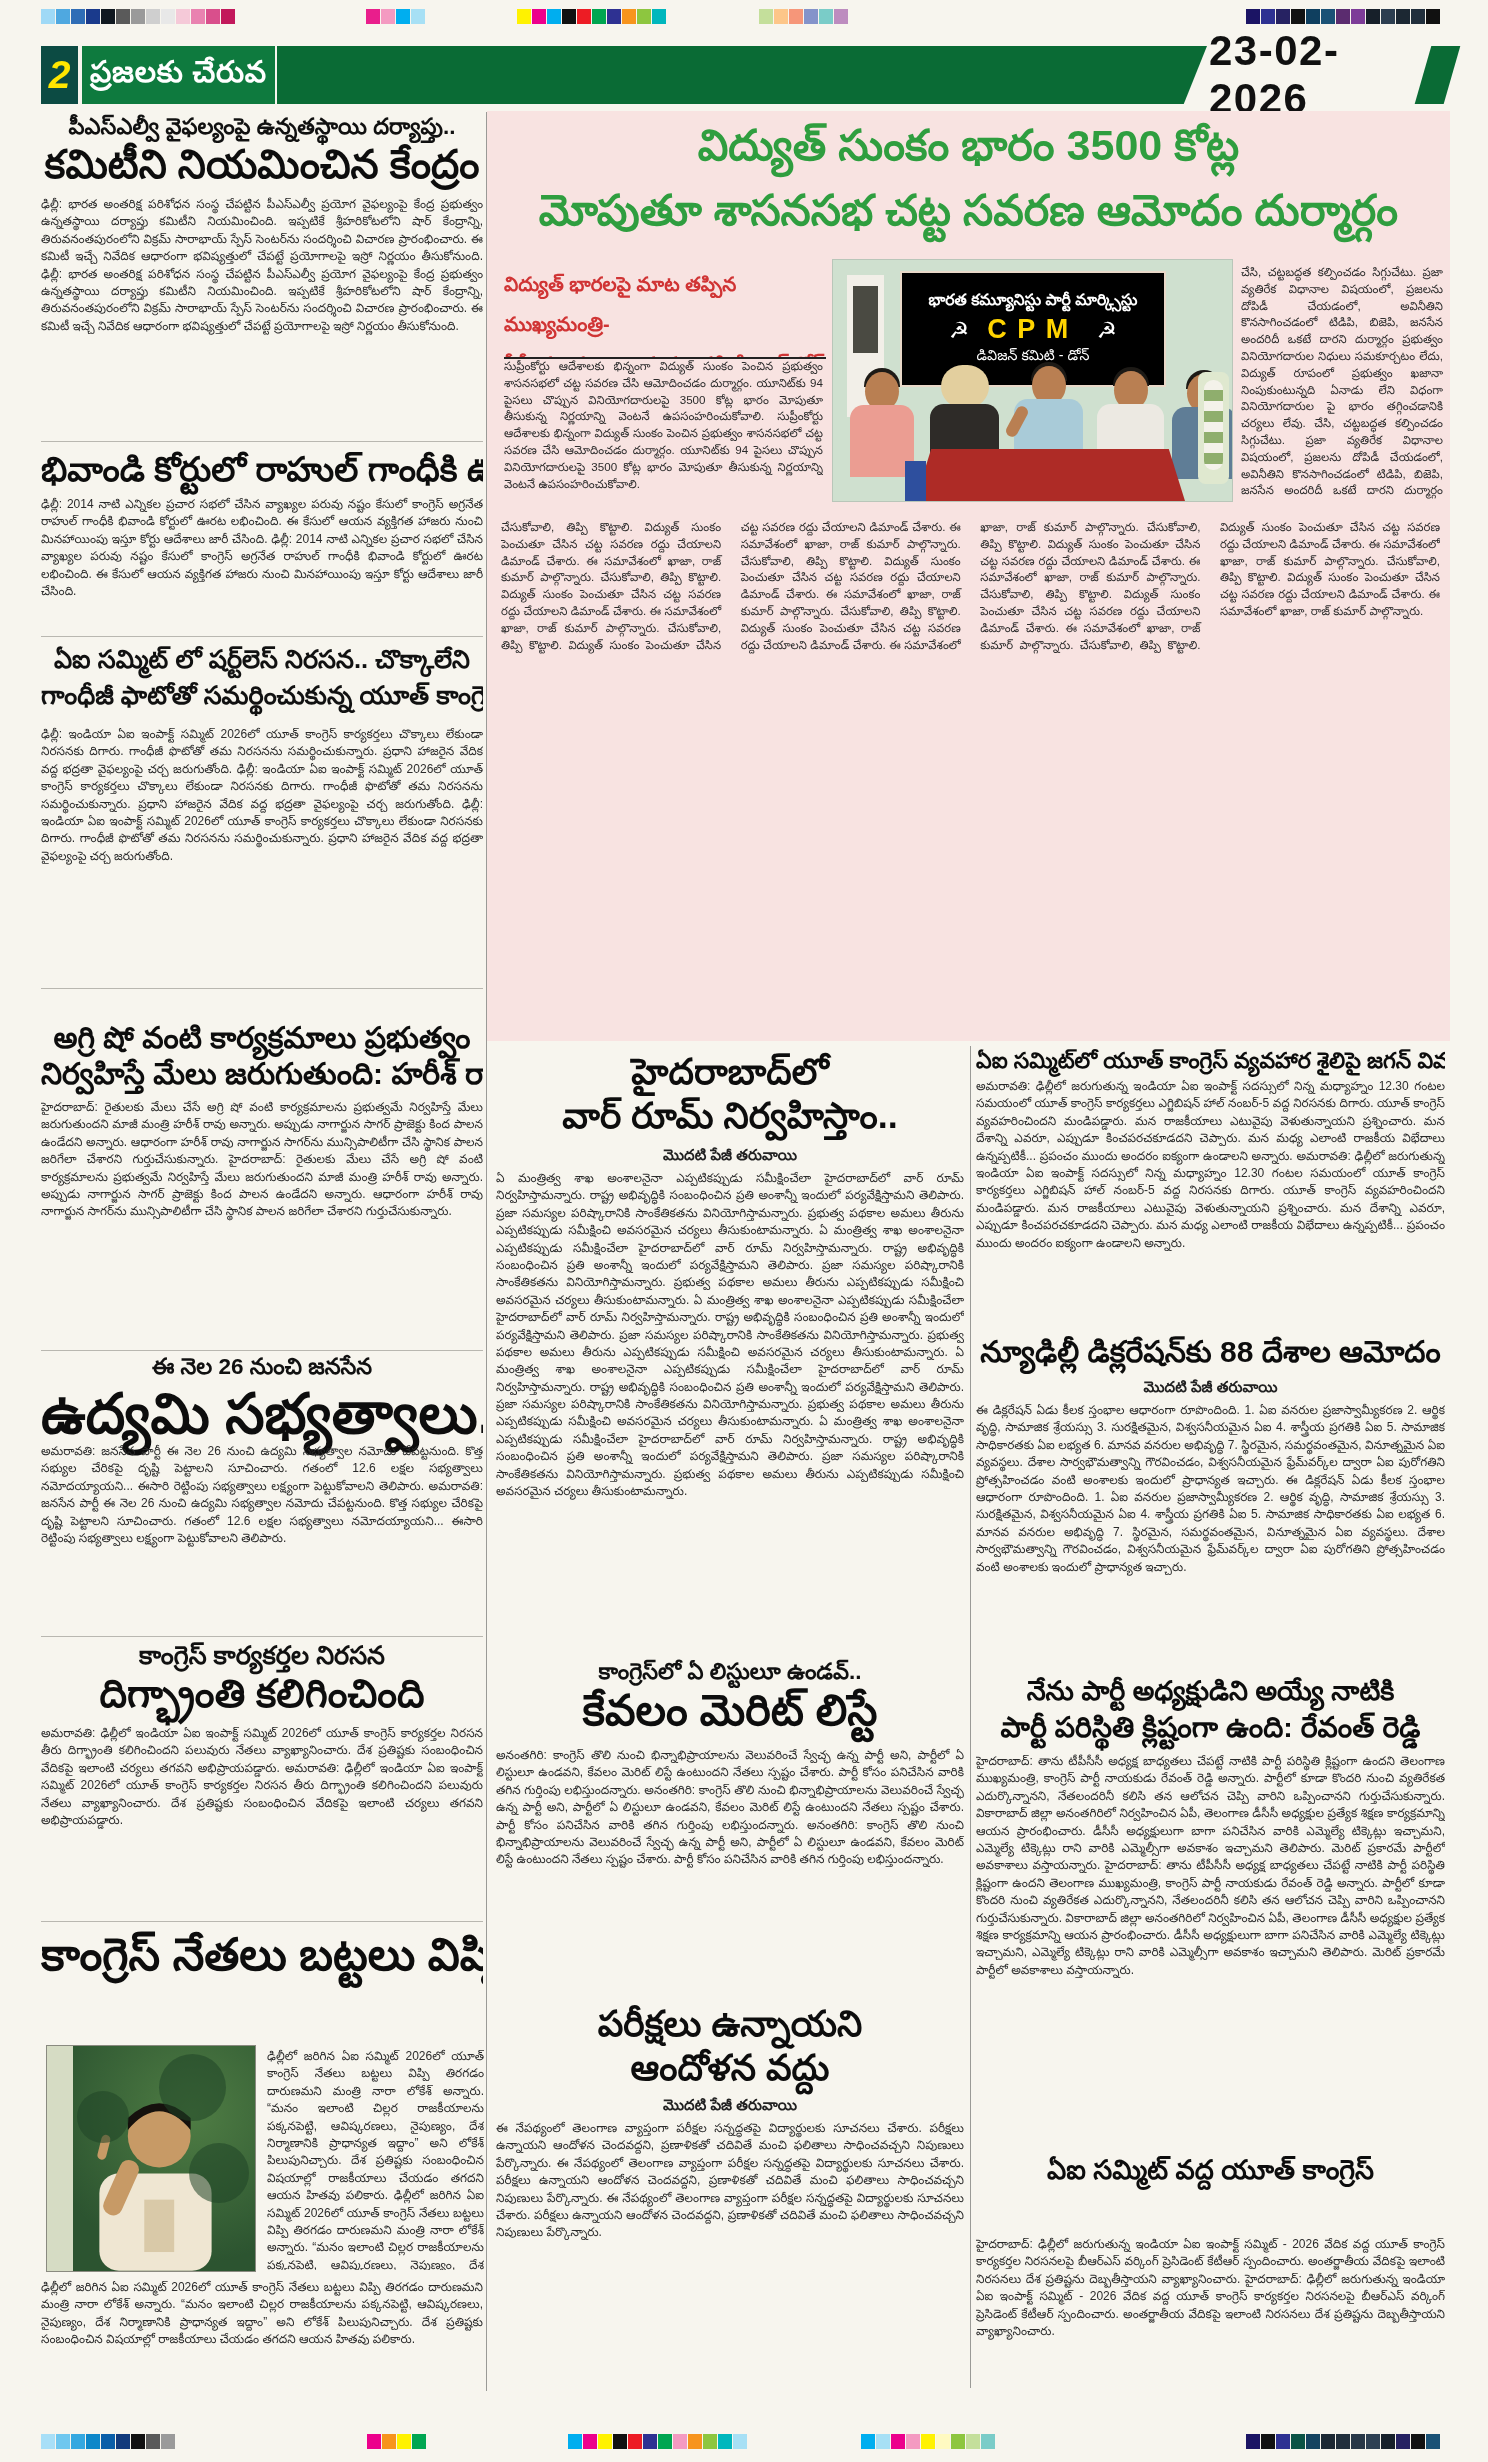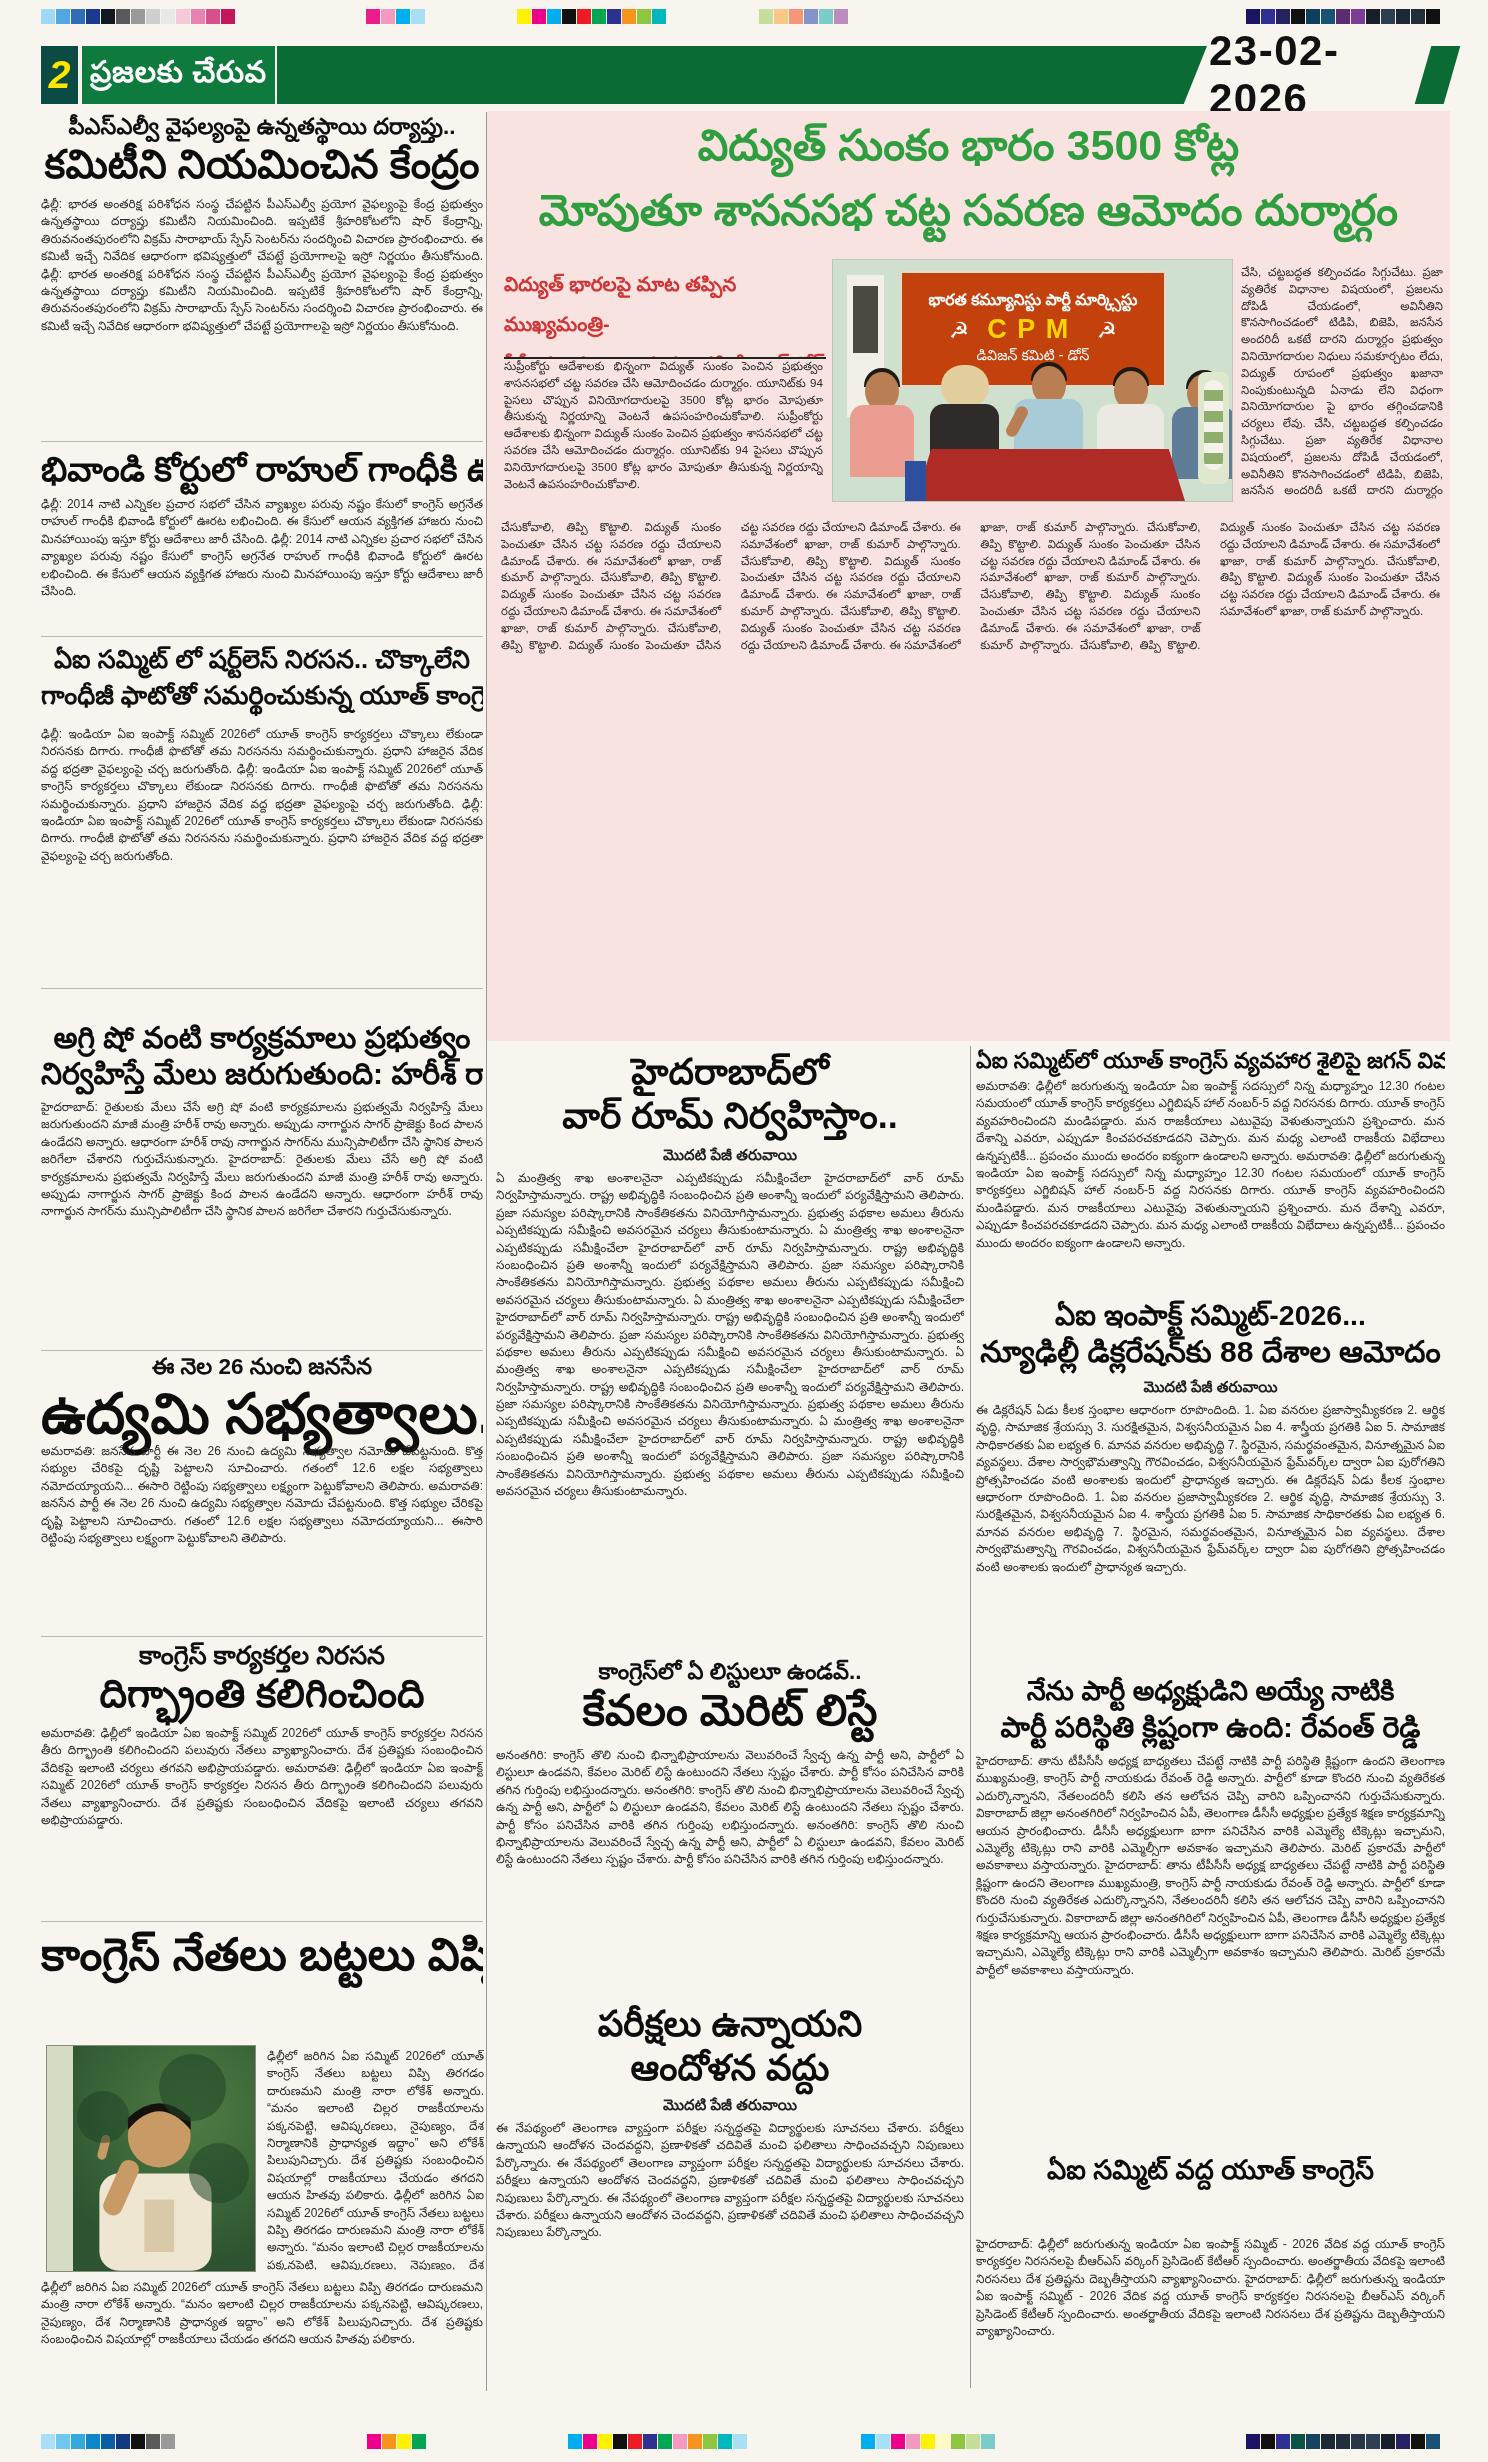--- a/index.html
+++ b/index.html
@@ -21,21 +21,21 @@
   .subhead-red{font-weight:bold;color:#d03434;font-size:20px;line-height:2.0;overflow:hidden;}
   .continued{font-weight:bold;color:#222;text-align:center;font-size:15px;overflow:hidden;}
   .body-text{text-align:justify;color:#2b2b2b;overflow:hidden;line-height:1.45;}
   .vline{background:#9a9a96;width:0.7px;}
   .hline{background:#b9b7b0;height:0.7px;}
   .pinkblock{background:#f8e3e1;}
   
   .photo1{background:#cfe0cf;overflow:hidden;border:0.7px solid #b9c6b9;}
   .p1-poster{position:absolute;left:13.5px;top:15px;width:37px;height:142px;background:#f2efe8;}
   .p1-poster-in{position:absolute;left:19.5px;top:25.5px;width:25.5px;height:67px;background:#4a4a42;}
-  .banner{position:absolute;background:#c2410c;border:2.2px solid #e9d9c9;color:#fff;text-align:center;
+  .banner{position:absolute;background:#000000;border:2.2px solid #e9d9c9;color:#fff;text-align:center;
           display:flex;flex-direction:column;justify-content:center;gap:1.5px;overflow:hidden;}
   .banner-l1{font-size:15.7px;font-weight:bold;overflow:hidden;white-space:nowrap;}
   .banner-l2{font-size:27px;font-weight:bold;color:#ffd400;letter-spacing:10.5px;overflow:hidden;white-space:nowrap;}
   .banner-l2 .hs{color:#fff;font-size:22.5px;letter-spacing:0;}
   .banner-l3{font-size:14.2px;overflow:hidden;white-space:nowrap;}
   .person{position:absolute;}
   .p-head{position:absolute;left:50%;transform:translateX(-50%);top:0;width:34px;height:39px;border-radius:50%;background:#b97f52;}
   .p-hair{position:absolute;left:50%;transform:translateX(-50%);top:-4.5px;width:36px;height:19.5px;border-radius:18px 18px 0 0;background:#1d1a16;}
   .p-torso{position:absolute;left:0;top:33px;width:100%;height:72px;border-radius:13.5px 13.5px 0 0;}
   .tablecloth{position:absolute;background:#ae2b26;clip-path:polygon(6% 0,94% 0,100% 100%,0 100%);}
@@ -240,21 +240,20 @@
   <div class="body-text abs" style="left:496px;top:1747px;width:468px;height:240px;font-size:12px">అనంతగిరి: కాంగ్రెస్ తొలి నుంచి భిన్నాభిప్రాయాలను వెలువరించే స్వేచ్ఛ ఉన్న పార్టీ అని, పార్టీలో ఏ లిస్టులూ ఉండవని, కేవలం మెరిట్ లిస్టే ఉంటుందని నేతలు స్పష్టం చేశారు. పార్టీ కోసం పనిచేసిన వారికి తగిన గుర్తింపు లభిస్తుందన్నారు. అనంతగిరి: కాంగ్రెస్ తొలి నుంచి భిన్నాభిప్రాయాలను వెలువరించే స్వేచ్ఛ ఉన్న పార్టీ అని, పార్టీలో ఏ లిస్టులూ ఉండవని, కేవలం మెరిట్ లిస్టే ఉంటుందని నేతలు స్పష్టం చేశారు. పార్టీ కోసం పనిచేసిన వారికి తగిన గుర్తింపు లభిస్తుందన్నారు. అనంతగిరి: కాంగ్రెస్ తొలి నుంచి భిన్నాభిప్రాయాలను వెలువరించే స్వేచ్ఛ ఉన్న పార్టీ అని, పార్టీలో ఏ లిస్టులూ ఉండవని, కేవలం మెరిట్ లిస్టే ఉంటుందని నేతలు స్పష్టం చేశారు. పార్టీ కోసం పనిచేసిన వారికి తగిన గుర్తింపు లభిస్తుందన్నారు.</div>
 
   <div class="headline abs" style="left:496px;top:2003px;width:468px;font-size:36px">పరీక్షలు ఉన్నాయని</div>
   <div class="headline abs" style="left:496px;top:2047px;width:468px;font-size:36px">ఆందోళన వద్దు</div>
   <div class="continued abs" style="left:496px;top:2096px;width:468px">మొదటి పేజీ తరువాయి</div>
   <div class="body-text abs" style="left:496px;top:2120px;width:468px;height:262px;font-size:12px">ఈ నేపథ్యంలో తెలంగాణ వ్యాప్తంగా పరీక్షల సన్నద్ధతపై విద్యార్థులకు సూచనలు చేశారు. పరీక్షలు ఉన్నాయని ఆందోళన చెందవద్దని, ప్రణాళికతో చదివితే మంచి ఫలితాలు సాధించవచ్చని నిపుణులు పేర్కొన్నారు. ఈ నేపథ్యంలో తెలంగాణ వ్యాప్తంగా పరీక్షల సన్నద్ధతపై విద్యార్థులకు సూచనలు చేశారు. పరీక్షలు ఉన్నాయని ఆందోళన చెందవద్దని, ప్రణాళికతో చదివితే మంచి ఫలితాలు సాధించవచ్చని నిపుణులు పేర్కొన్నారు. ఈ నేపథ్యంలో తెలంగాణ వ్యాప్తంగా పరీక్షల సన్నద్ధతపై విద్యార్థులకు సూచనలు చేశారు. పరీక్షలు ఉన్నాయని ఆందోళన చెందవద్దని, ప్రణాళికతో చదివితే మంచి ఫలితాలు సాధించవచ్చని నిపుణులు పేర్కొన్నారు.</div>
 
   <div class="headline abs" style="left:976px;top:1048px;width:469px;font-size:22px">ఏఐ సమ్మిట్‌లో యూత్ కాంగ్రెస్ వ్యవహార శైలిపై జగన్ విమర్శలు</div>
   <div class="body-text abs" style="left:976px;top:1078px;width:469px;height:201px;font-size:12px">అమరావతి: ఢిల్లీలో జరుగుతున్న ఇండియా ఏఐ ఇంపాక్ట్ సదస్సులో నిన్న మధ్యాహ్నం 12.30 గంటల సమయంలో యూత్ కాంగ్రెస్ కార్యకర్తలు ఎగ్జిబిషన్ హాల్ నంబర్-5 వద్ద నిరసనకు దిగారు. యూత్ కాంగ్రెస్ వ్యవహరించిందని మండిపడ్డారు. మన రాజకీయాలు ఎటువైపు వెళుతున్నాయని ప్రశ్నించారు. మన దేశాన్ని ఎవరూ, ఎప్పుడూ కించపరచకూడదని చెప్పారు. మన మధ్య ఎలాంటి రాజకీయ విభేదాలు ఉన్నప్పటికీ... ప్రపంచం ముందు అందరం ఐక్యంగా ఉండాలని అన్నారు. అమరావతి: ఢిల్లీలో జరుగుతున్న ఇండియా ఏఐ ఇంపాక్ట్ సదస్సులో నిన్న మధ్యాహ్నం 12.30 గంటల సమయంలో యూత్ కాంగ్రెస్ కార్యకర్తలు ఎగ్జిబిషన్ హాల్ నంబర్-5 వద్ద నిరసనకు దిగారు. యూత్ కాంగ్రెస్ వ్యవహరించిందని మండిపడ్డారు. మన రాజకీయాలు ఎటువైపు వెళుతున్నాయని ప్రశ్నించారు. మన దేశాన్ని ఎవరూ, ఎప్పుడూ కించపరచకూడదని చెప్పారు. మన మధ్య ఎలాంటి రాజకీయ విభేదాలు ఉన్నప్పటికీ... ప్రపంచం ముందు అందరం ఐక్యంగా ఉండాలని అన్నారు.</div>
 
-  <div class="headline abs" style="left:976px;top:1299px;width:469px;font-size:28.5px">ఏఐ ఇంపాక్ట్ సమ్మిట్-2026...</div>
   <div class="headline abs" style="left:976px;top:1335px;width:469px;font-size:30px">న్యూఢిల్లీ డిక్లరేషన్‌కు 88 దేశాల ఆమోదం</div>
   <div class="continued abs" style="left:976px;top:1378px;width:469px">మొదటి పేజీ తరువాయి</div>
   <div class="body-text abs" style="left:976px;top:1402px;width:469px;height:261px;font-size:12px">ఈ డిక్లరేషన్ ఏడు కీలక స్తంభాల ఆధారంగా రూపొందింది. 1. ఏఐ వనరుల ప్రజాస్వామ్యీకరణ 2. ఆర్థిక వృద్ధి, సామాజిక శ్రేయస్సు 3. సురక్షితమైన, విశ్వసనీయమైన ఏఐ 4. శాస్త్రీయ ప్రగతికి ఏఐ 5. సామాజిక సాధికారతకు ఏఐ లభ్యత 6. మానవ వనరుల అభివృద్ధి 7. స్థిరమైన, సమర్థవంతమైన, వినూత్నమైన ఏఐ వ్యవస్థలు. దేశాల సార్వభౌమత్వాన్ని గౌరవించడం, విశ్వసనీయమైన ఫ్రేమ్‌వర్క్‌ల ద్వారా ఏఐ పురోగతిని ప్రోత్సహించడం వంటి అంశాలకు ఇందులో ప్రాధాన్యత ఇచ్చారు. ఈ డిక్లరేషన్ ఏడు కీలక స్తంభాల ఆధారంగా రూపొందింది. 1. ఏఐ వనరుల ప్రజాస్వామ్యీకరణ 2. ఆర్థిక వృద్ధి, సామాజిక శ్రేయస్సు 3. సురక్షితమైన, విశ్వసనీయమైన ఏఐ 4. శాస్త్రీయ ప్రగతికి ఏఐ 5. సామాజిక సాధికారతకు ఏఐ లభ్యత 6. మానవ వనరుల అభివృద్ధి 7. స్థిరమైన, సమర్థవంతమైన, వినూత్నమైన ఏఐ వ్యవస్థలు. దేశాల సార్వభౌమత్వాన్ని గౌరవించడం, విశ్వసనీయమైన ఫ్రేమ్‌వర్క్‌ల ద్వారా ఏఐ పురోగతిని ప్రోత్సహించడం వంటి అంశాలకు ఇందులో ప్రాధాన్యత ఇచ్చారు.</div>
 
   <div class="headline abs" style="left:976px;top:1676px;width:469px;font-size:27px">నేను పార్టీ అధ్యక్షుడిని అయ్యే నాటికి</div>
   <div class="headline abs" style="left:976px;top:1711px;width:469px;font-size:28.5px">పార్టీ పరిస్థితి క్లిష్టంగా ఉంది: రేవంత్ రెడ్డి</div>
   <div class="body-text abs" style="left:976px;top:1753px;width:469px;height:382px;font-size:12px">హైదరాబాద్: తాను టీపీసీసీ అధ్యక్ష బాధ్యతలు చేపట్టే నాటికి పార్టీ పరిస్థితి క్లిష్టంగా ఉందని తెలంగాణ ముఖ్యమంత్రి, కాంగ్రెస్ పార్టీ నాయకుడు రేవంత్ రెడ్డి అన్నారు. పార్టీలో కూడా కొందరి నుంచి వ్యతిరేకత ఎదుర్కొన్నానని, నేతలందరినీ కలిసి తన ఆలోచన చెప్పి వారిని ఒప్పించానని గుర్తుచేసుకున్నారు. వికారాబాద్ జిల్లా అనంతగిరిలో నిర్వహించిన ఏపీ, తెలంగాణ డీసీసీ అధ్యక్షుల ప్రత్యేక శిక్షణ కార్యక్రమాన్ని ఆయన ప్రారంభించారు. డీసీసీ అధ్యక్షులుగా బాగా పనిచేసిన వారికి ఎమ్మెల్యే టిక్కెట్లు ఇచ్చామని, ఎమ్మెల్యే టిక్కెట్లు రాని వారికి ఎమ్మెల్సీగా అవకాశం ఇచ్చామని తెలిపారు. మెరిట్ ప్రకారమే పార్టీలో అవకాశాలు వస్తాయన్నారు. హైదరాబాద్: తాను టీపీసీసీ అధ్యక్ష బాధ్యతలు చేపట్టే నాటికి పార్టీ పరిస్థితి క్లిష్టంగా ఉందని తెలంగాణ ముఖ్యమంత్రి, కాంగ్రెస్ పార్టీ నాయకుడు రేవంత్ రెడ్డి అన్నారు. పార్టీలో కూడా కొందరి నుంచి వ్యతిరేకత ఎదుర్కొన్నానని, నేతలందరినీ కలిసి తన ఆలోచన చెప్పి వారిని ఒప్పించానని గుర్తుచేసుకున్నారు. వికారాబాద్ జిల్లా అనంతగిరిలో నిర్వహించిన ఏపీ, తెలంగాణ డీసీసీ అధ్యక్షుల ప్రత్యేక శిక్షణ కార్యక్రమాన్ని ఆయన ప్రారంభించారు. డీసీసీ అధ్యక్షులుగా బాగా పనిచేసిన వారికి ఎమ్మెల్యే టిక్కెట్లు ఇచ్చామని, ఎమ్మెల్యే టిక్కెట్లు రాని వారికి ఎమ్మెల్సీగా అవకాశం ఇచ్చామని తెలిపారు. మెరిట్ ప్రకారమే పార్టీలో అవకాశాలు వస్తాయన్నారు.</div>
 
   <div class="headline abs" style="left:976px;top:2155px;width:469px;font-size:27px">ఏఐ సమ్మిట్ వద్ద యూత్ కాంగ్రెస్</div>
   <div class="body-text abs" style="left:976px;top:2236px;width:469px;height:147px;font-size:12px">హైదరాబాద్: ఢిల్లీలో జరుగుతున్న ఇండియా ఏఐ ఇంపాక్ట్ సమ్మిట్ - 2026 వేదిక వద్ద యూత్ కాంగ్రెస్ కార్యకర్తల నిరసనలపై బీఆర్ఎస్ వర్కింగ్ ప్రెసిడెంట్ కేటీఆర్ స్పందించారు. అంతర్జాతీయ వేదికపై ఇలాంటి నిరసనలు దేశ ప్రతిష్టను దెబ్బతీస్తాయని వ్యాఖ్యానించారు. హైదరాబాద్: ఢిల్లీలో జరుగుతున్న ఇండియా ఏఐ ఇంపాక్ట్ సమ్మిట్ - 2026 వేదిక వద్ద యూత్ కాంగ్రెస్ కార్యకర్తల నిరసనలపై బీఆర్ఎస్ వర్కింగ్ ప్రెసిడెంట్ కేటీఆర్ స్పందించారు. అంతర్జాతీయ వేదికపై ఇలాంటి నిరసనలు దేశ ప్రతిష్టను దెబ్బతీస్తాయని వ్యాఖ్యానించారు.</div>

